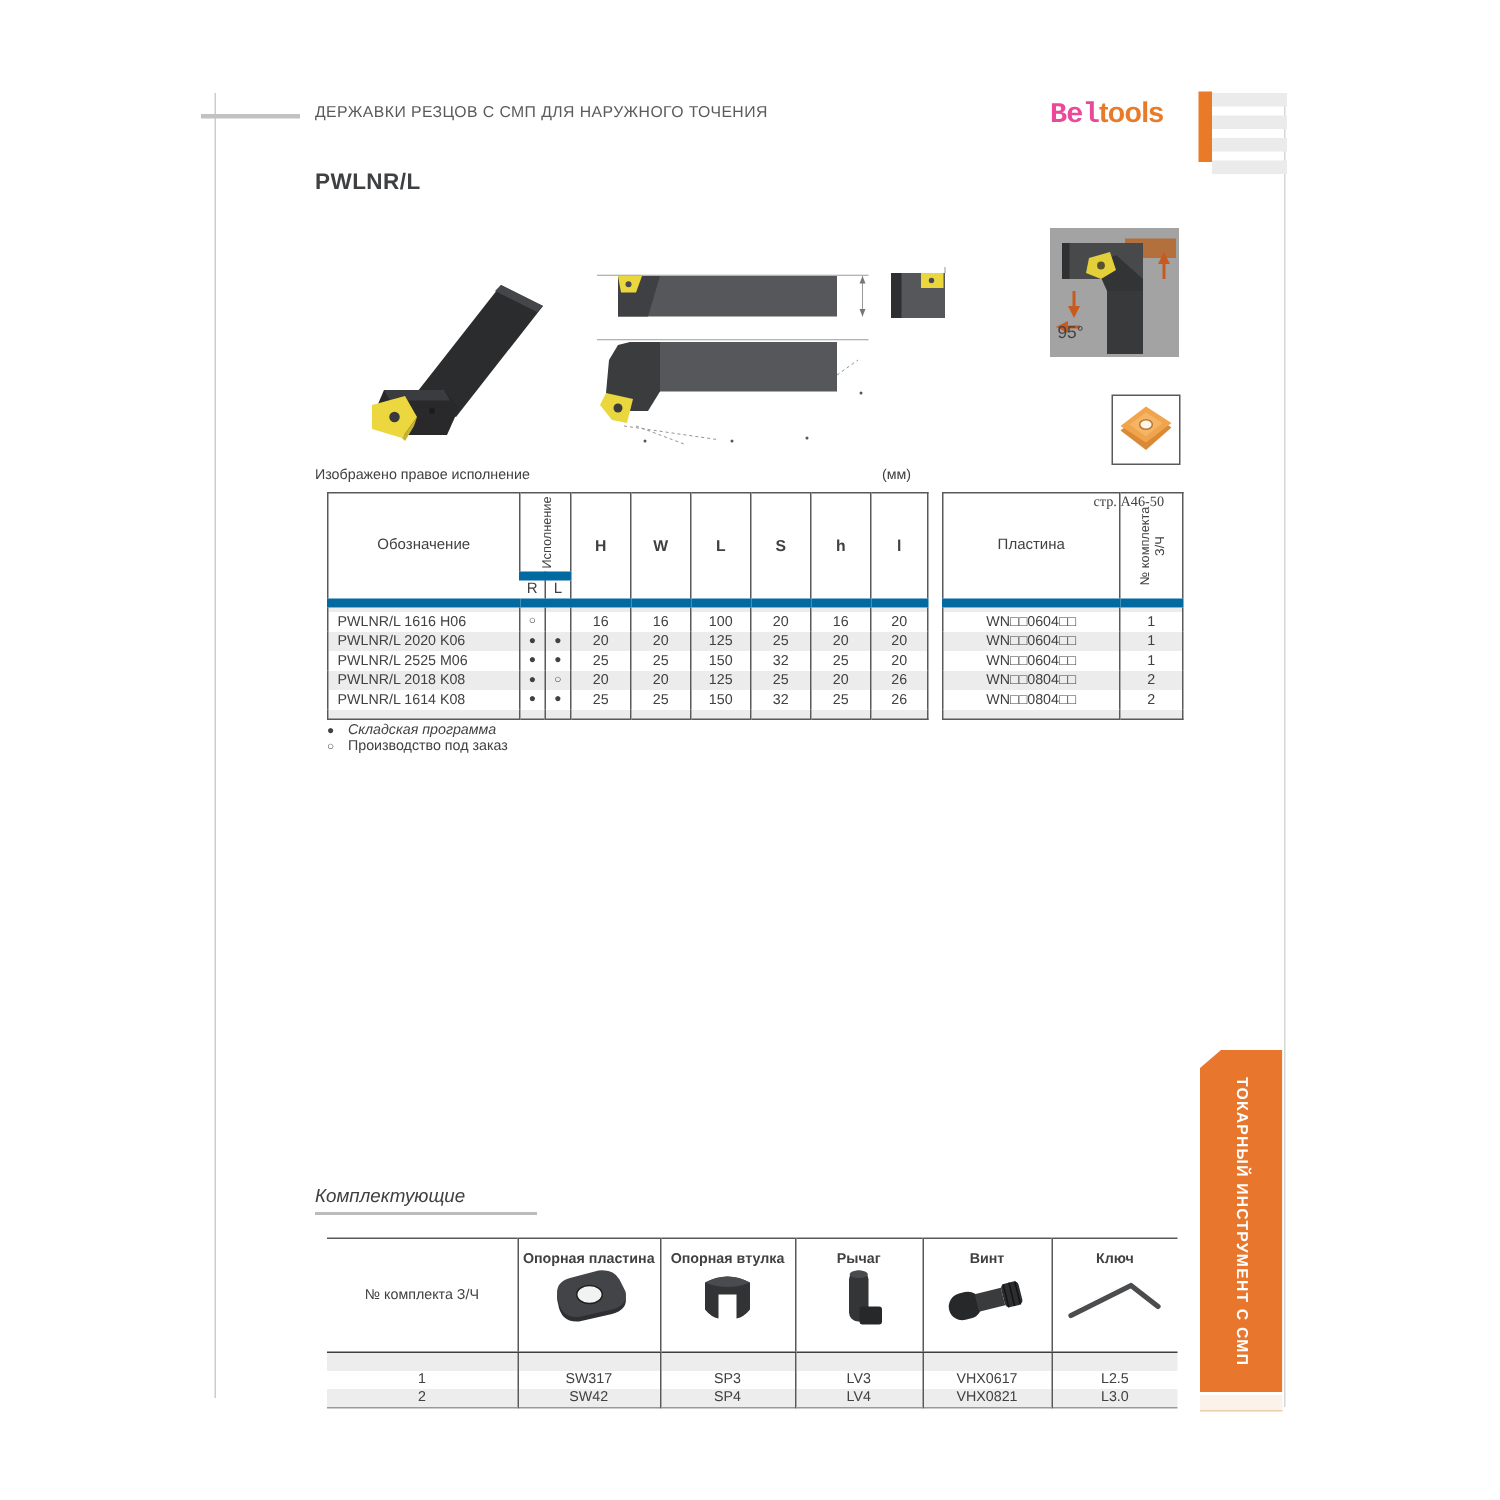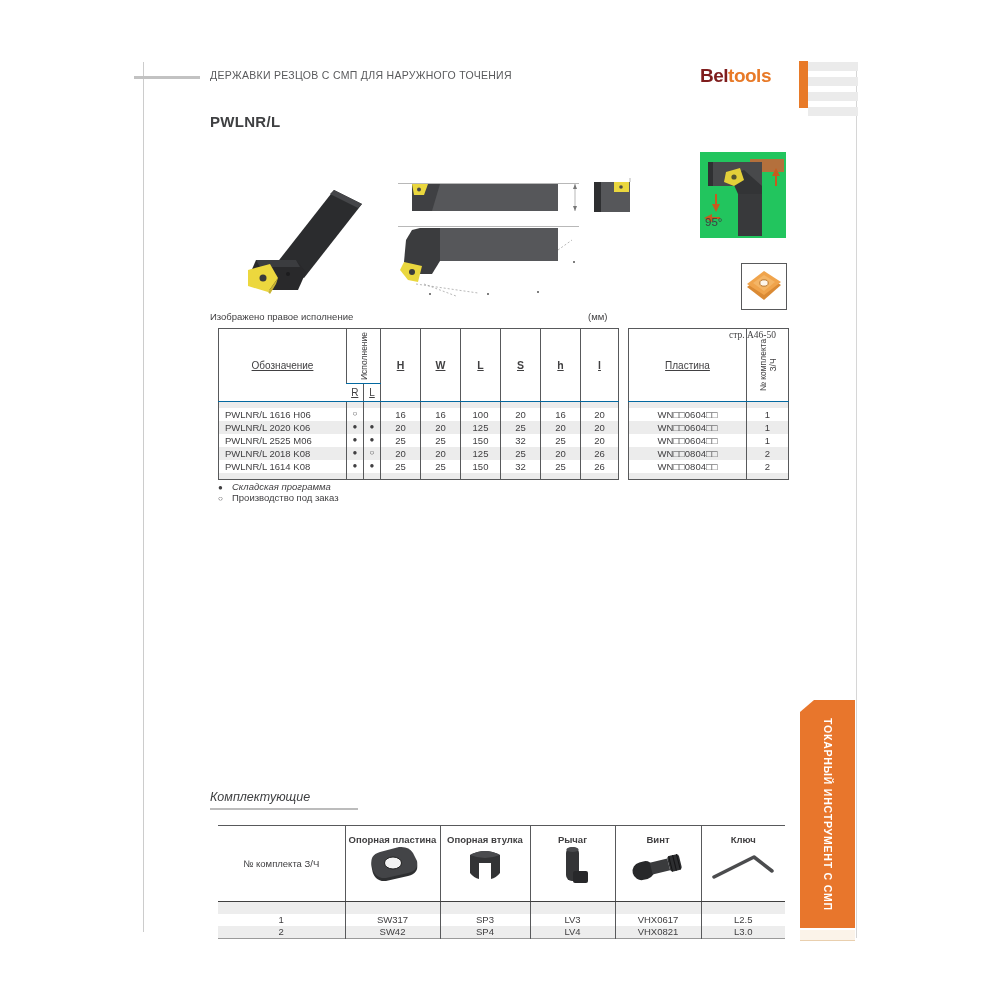--- a/index.html
+++ b/index.html
@@ -7,30 +7,30 @@
           font-family:"Liberation Sans","DejaVu Sans",sans-serif;color:#414042;}
   .abs{position:absolute;}
   
   .vline{width:1px;background:#cccccc;}
   .htick{height:3px;background:#c2c2c2;}
   .graybar{background:#ebebeb;}
   .orangebar{background:#e87a28;}
   
   .doc-title{font-size:10.5px;letter-spacing:.3px;color:#595a5c;white-space:nowrap;}
   .logo{font-size:19px;font-weight:bold;letter-spacing:-.5px;white-space:nowrap;}
-  .logo .lg{color:#7f1d1d;} .logo .lo{color:#e87a28;}
+  .logo .lg{color:#ec4899;font-family:Liberation Mono, monospace;} .logo .lo{color:#e87a28;}
   .prod-code{font-size:15px;font-weight:bold;color:#3f4042;letter-spacing:.3px;}
   .smalltxt{font-size:9.5px;color:#414042;white-space:nowrap;}
   
   table{border-collapse:collapse;table-layout:fixed;}
   .spec{border:1px solid #58595b;font-size:9.5px;color:#414042;}
   .spec td{border-left:1px solid #58595b;padding:0;overflow:hidden;}
   .spec td:first-child{border-left:none;}
   .hcell{text-align:center;vertical-align:middle;font-size:10px;}
-  .hb{border-bottom:1px solid #0369a1;text-decoration:underline;}
+  .hb{border-bottom:6px solid #0369a1;}
   .dimh{font-weight:600;font-size:10.5px;}
   .c-ver{position:relative;}
   .rot{position:absolute;left:50%;top:50%;transform:translate(-50%,-50%) rotate(-90deg);
        white-space:nowrap;font-size:8.5px;color:#414042;}
   .rot2{position:absolute;left:50%;top:50%;transform:translate(-50%,-50%) rotate(-90deg);
         font-size:8.5px;color:#414042;text-align:center;line-height:10px;white-space:nowrap;}
   tr.hd{height:55px;} tr.hd2{height:18px;} tr.hd3{height:73px;}
   tr.sp{height:6px;background:#ececec;} tr.sp2{height:7px;background:#ececec;}
   tr.dr{height:13px;} tr.dr.ev{background:#ececec;}
   td.nm{padding-left:6px;white-space:nowrap;}
@@ -50,21 +50,21 @@
   tr.asp{height:12px;background:#ededed;}
   tr.ar1{height:12px;} tr.ar2{height:13px;background:#ededed;}
   
   .tab{background:#e8762c;clip-path:polygon(14px 0,100% 0,100% 100%,0 100%,0 12px);
        display:flex;align-items:center;justify-content:center;}
   .tab-text{writing-mode:vertical-rl;text-orientation:mixed;color:#ffffff;font-weight:bold;
             font-size:10.5px;letter-spacing:.8px;white-space:nowrap;}
   .tab-foot{background:#fbf3e9;border-bottom:1px solid #e9cfae;}
   
   .insert-box{border:1px solid #58595b;background:#ffffff;}
-  .diagram{background:#22c55e;}
+  .diagram{background:#a3a3a3;}
 </style>
 </head>
 <body>
 
 <div id="canvas">
 
   <div class="abs vline" style="left:143px;top:62px;height:870px;"></div>
   <div class="abs vline" style="left:856px;top:62px;height:876px;background:#d6d6d6;"></div>
   <div class="abs htick" style="left:134px;top:76px;width:66px;"></div>
   <div class="abs orangebar" style="left:799px;top:61px;width:9px;height:47px;"></div>

